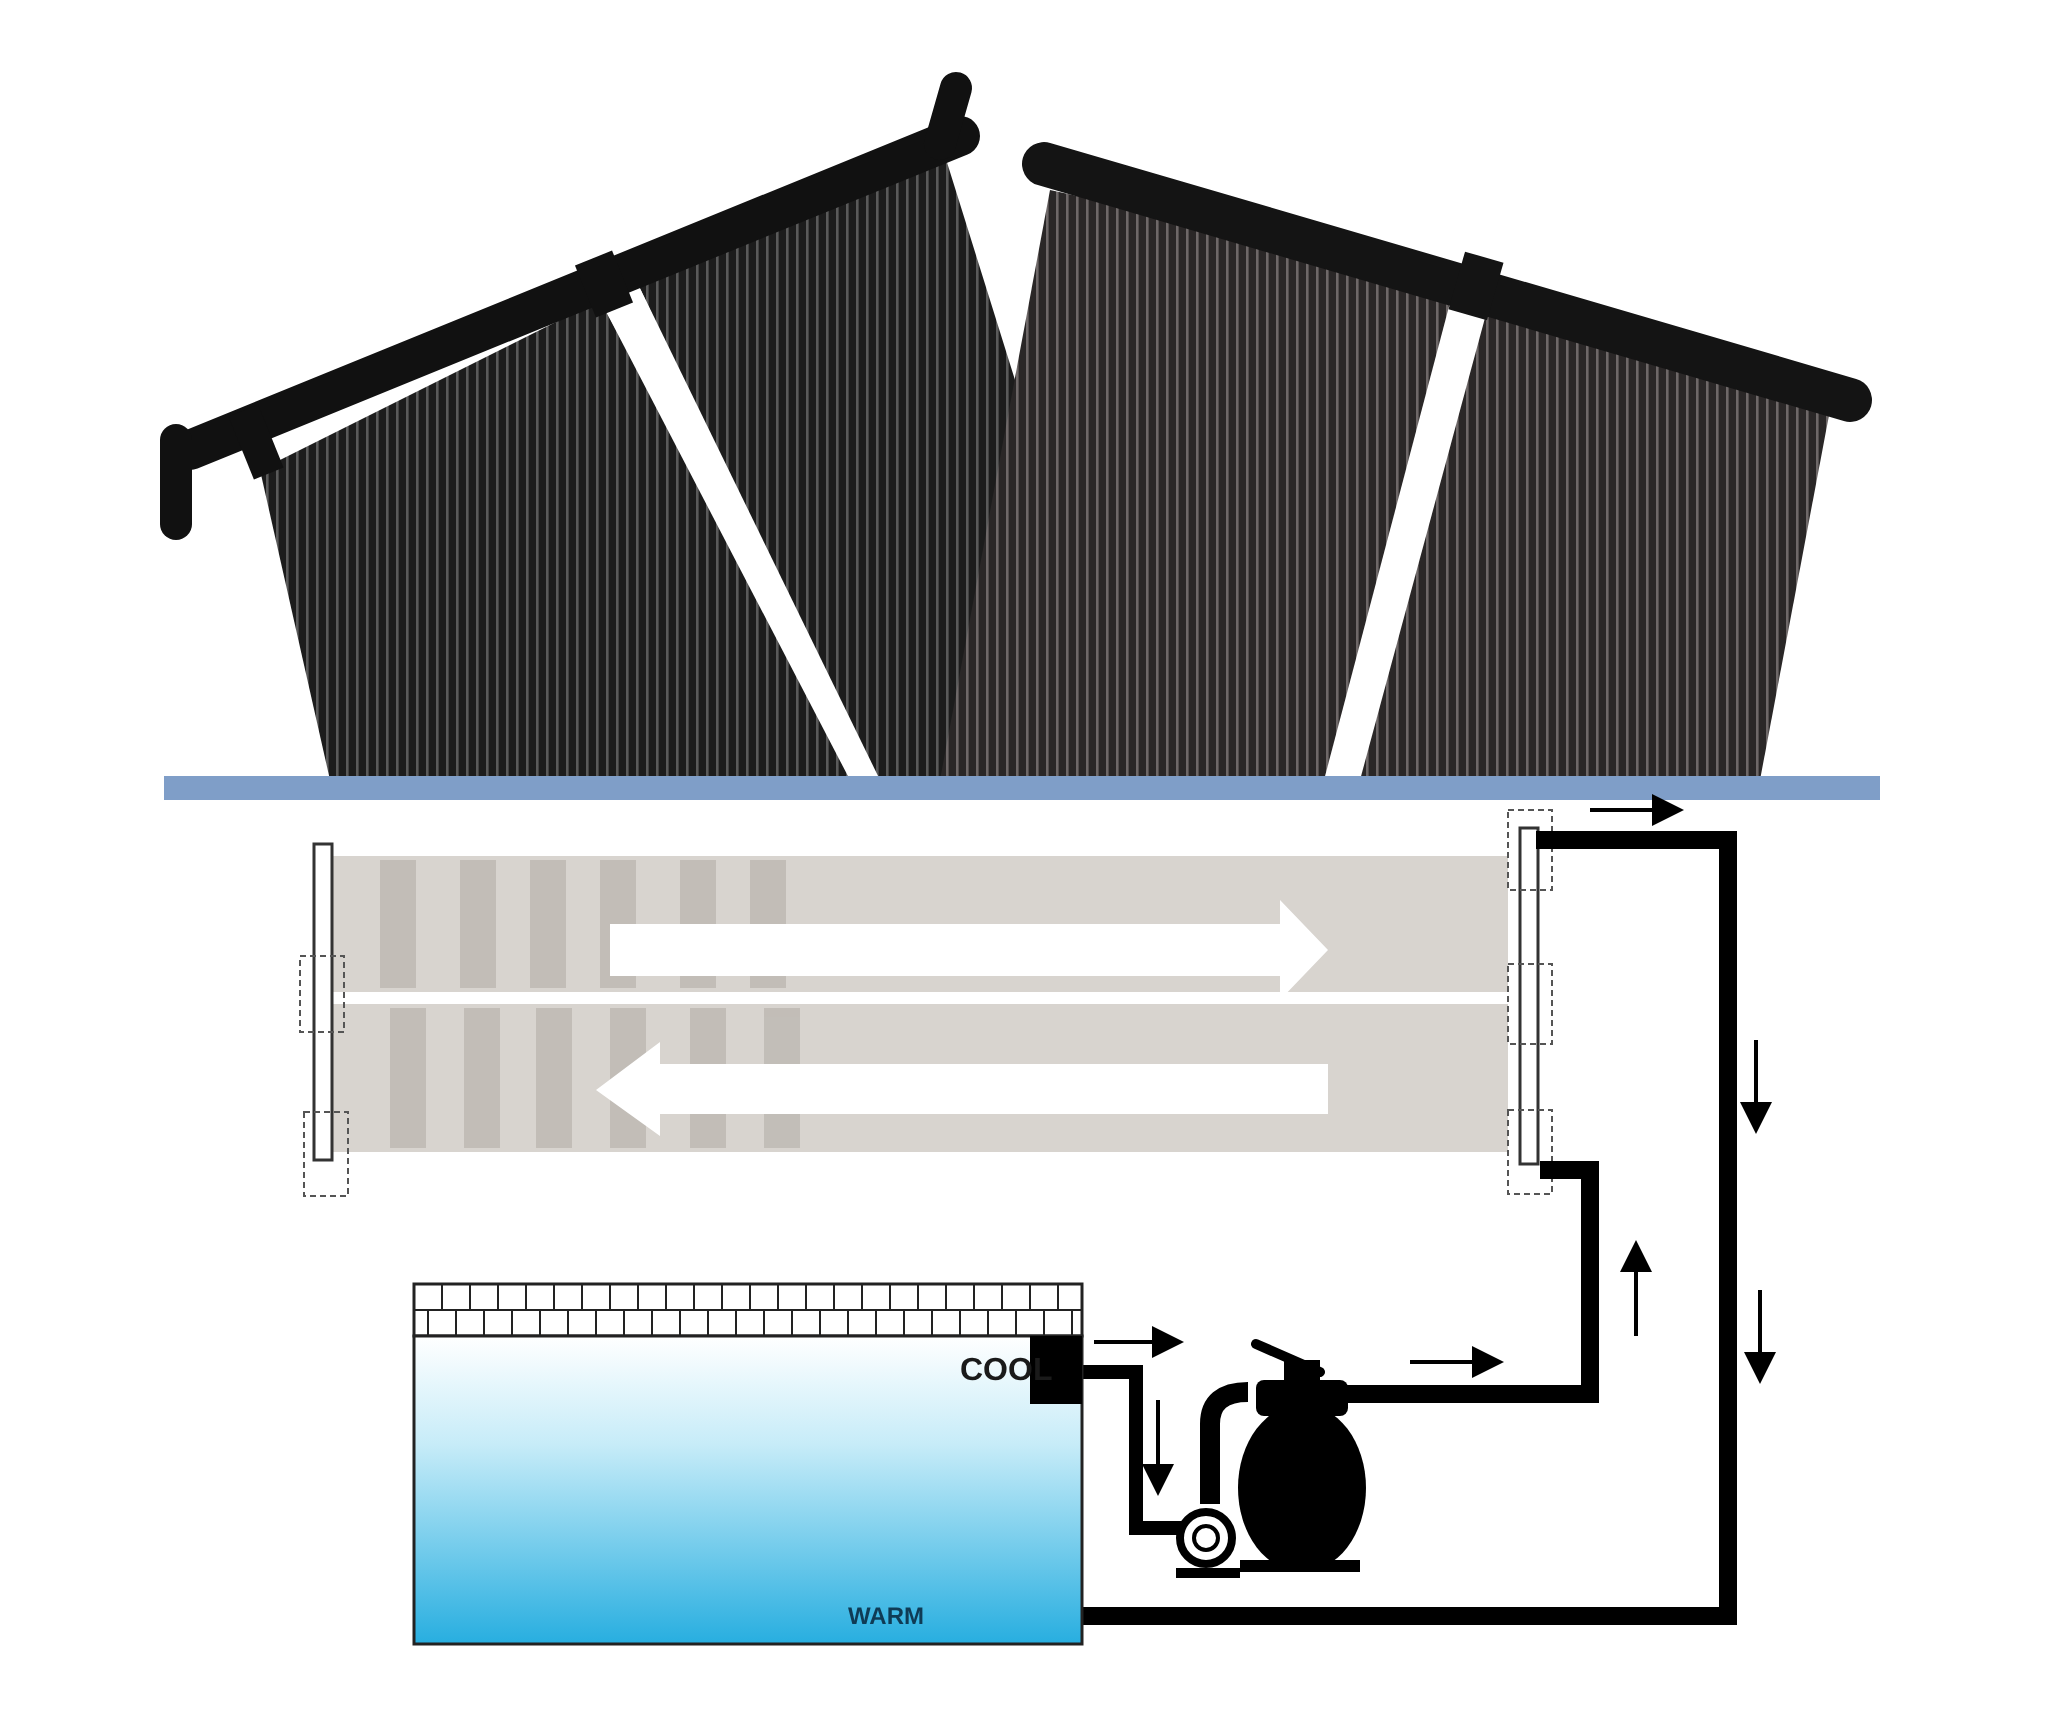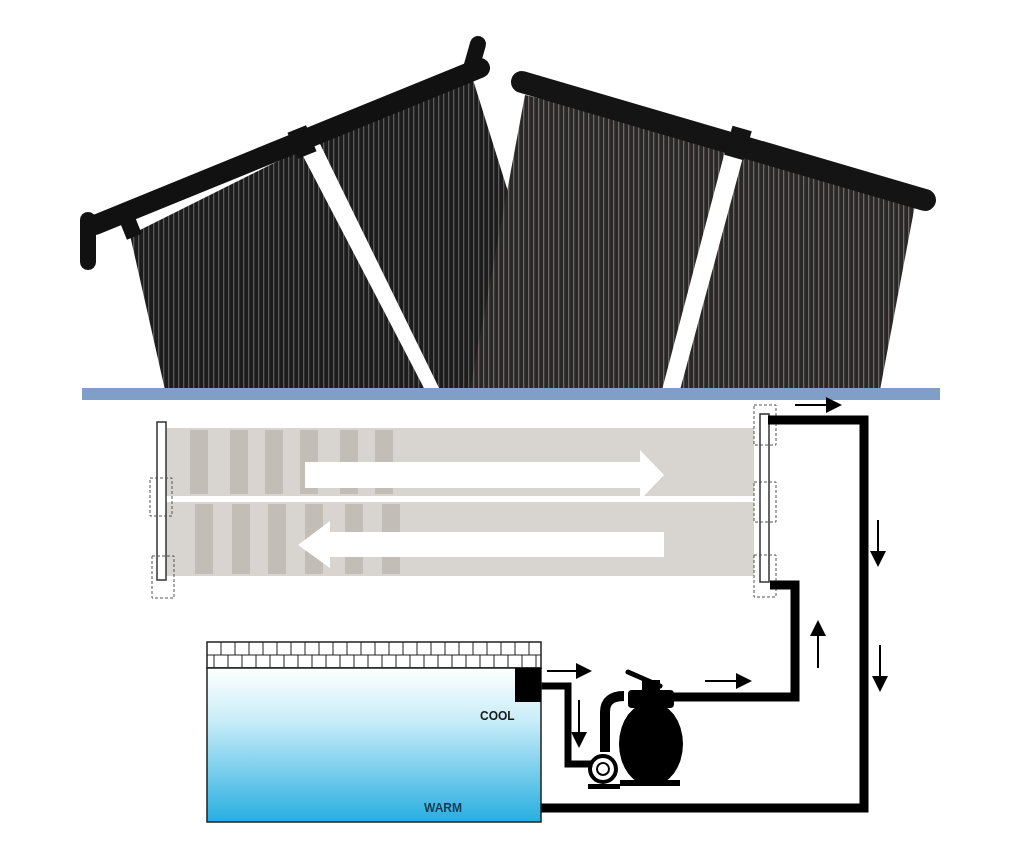--- a/index.html
+++ b/index.html
@@ -171,14 +171,14 @@
     <rect x="620" y="780" width="60" height="6"></rect>
   </g>
   <g>
     <path d="M605,752 L605,712 Q605,696 624,696" fill="none" stroke="#000" stroke-width="10"></path>
     <circle cx="603" cy="769" r="13" fill="#fff" stroke="#000" stroke-width="4"></circle>
     <circle cx="603" cy="769" r="6" fill="#fff" stroke="#000" stroke-width="2"></circle>
     <rect x="588" y="784" width="32" height="5" fill="#000"></rect>
   </g>
 </svg>
 
-<span class="label" style="left:480px; top:709px; font-size:12px;">COOL</span>
+<span class="label" style="left:480px; top:677px; font-size:16px;">COOL</span>
 <span class="label" style="left:424px; top:801px; font-size:12px; color:#0f3b55;text-align:center;">WARM</span>
 
 </body></html>

